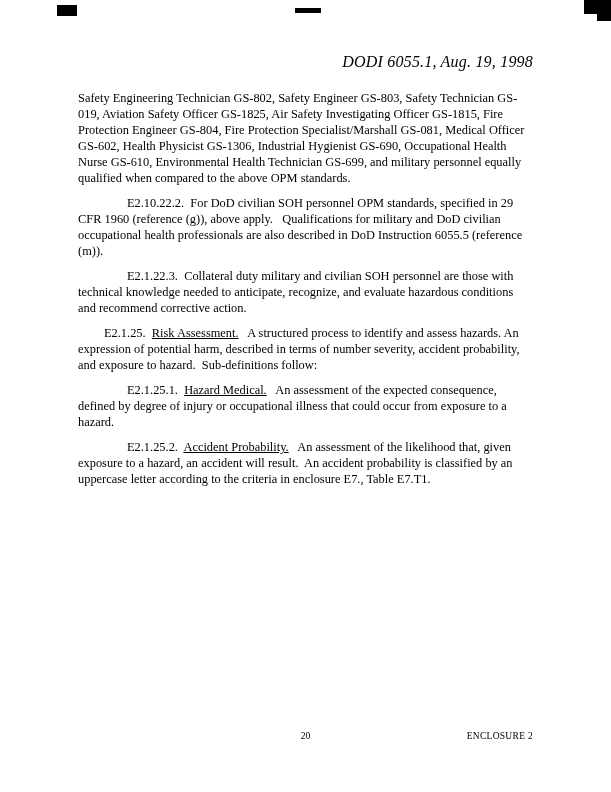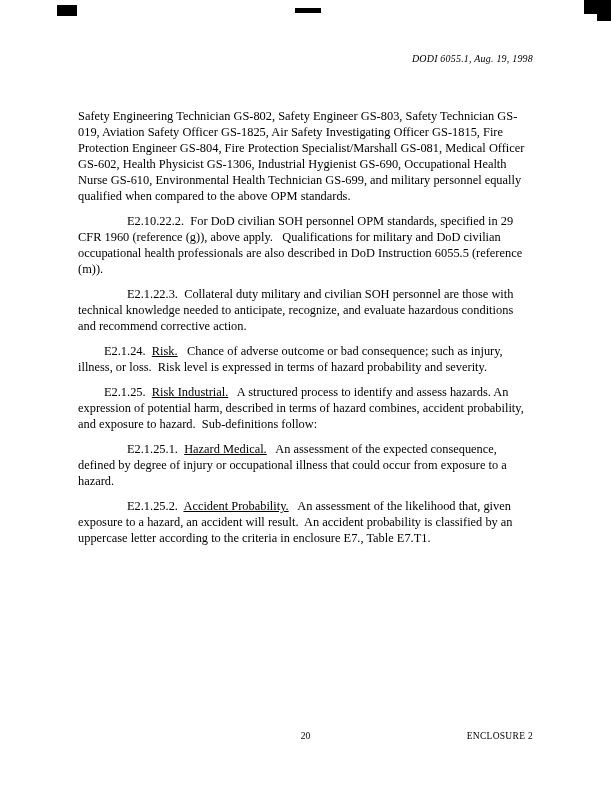--- a/index.html
+++ b/index.html
@@ -31,27 +31,27 @@
   .artifact.a3 { left: 584px; top: 0px;  width: 27px; height: 14px; }
   .artifact.a4 { left: 597px; top: 14px; width: 14px; height: 7px;  }
 
   .docref {
     position: absolute;
     top: 53px;
     left: 78px;
     width: 455px;
     text-align: right;
     font-style: italic;
-    font-size: 10px;
+    font-size: 16px;
     letter-spacing: 0.2px;
   }
 
   .content {
     position: absolute;
-    top: 108px;
+    top: 90px;
     left: 78px;
     width: 455px;
     font-size: 12.4px;
     line-height: 16px;
     text-align: left;
   }
   .para {
     margin: 0 0 9px 0;
     white-space: pre-wrap;
   }
@@ -89,22 +89,21 @@
   <div class="artifact a2"></div>
   <div class="artifact a3"></div>
   <div class="artifact a4"></div>
 
   <div class="docref">DODI 6055.1, Aug. 19, 1998</div>
 
   <div class="content">
     <p class="para"><span>Safety Engineering Technician GS-802, Safety Engineer GS-803, Safety Technician GS-019, Aviation Safety Officer GS-1825, Air Safety Investigating Officer GS-1815, Fire Protection Engineer GS-804, Fire Protection Specialist/Marshall GS-081, Medical Officer GS-602, Health Physicist GS-1306, Industrial Hygienist GS-690, Occupational Health Nurse GS-610, Environmental Health Technician GS-699, and military personnel equally qualified when compared to the above OPM standards.</span></p>
     <p class="para indent-lg"><span>E2.10.22.2.  For DoD civilian SOH personnel OPM standards, specified in 29 CFR 1960 (reference (g)), above apply.   Qualifications for military and DoD civilian occupational health professionals are also described in DoD Instruction 6055.5 (reference (m)).</span></p>
     <p class="para indent-lg"><span>E2.1.22.3.  Collateral duty military and civilian SOH personnel are those with technical knowledge needed to anticipate, recognize, and evaluate hazardous conditions and recommend corrective action.</span></p>
-    <p class="para indent-sm"><span>E2.1.24.  </span><span class="u">Risk.</span><span>   Chance of adverse outcome or bad consequence; such as injury, illness, or loss.  Risk level is expressed in terms of hazard probability and severity.</span></p>
-    <p class="para indent-sm"><span>E2.1.25.  </span><span class="u">Risk Industrial.</span><span>   A structured process to identify and assess hazards. An expression of potential harm, described in terms of hazard combines, accident probability, and exposure to hazard.  Sub-definitions follow:</span></p>
+    <p class="para indent-sm"><span>E2.1.25.  </span><span class="u">Risk Assessment.</span><span>   A structured process to identify and assess hazards. An expression of potential harm, described in terms of number severity, accident probability, and exposure to hazard.  Sub-definitions follow:</span></p>
     <p class="para indent-lg"><span>E2.1.25.1.  </span><span class="u">Hazard Medical.</span><span>   An assessment of the expected consequence, defined by degree of injury or occupational illness that could occur from exposure to a hazard.</span></p>
     <p class="para indent-lg"><span>E2.1.25.2.  </span><span class="u">Accident Probability.</span><span>   An assessment of the likelihood that, given exposure to a hazard, an accident will result.  An accident probability is classified by an uppercase letter according to the criteria in enclosure E7., Table E7.T1.</span></p>
   </div>
 
   <div class="footer">
     <div class="pgnum">20</div>
     <div class="encl">ENCLOSURE 2</div>
   </div>
 
 </div>

